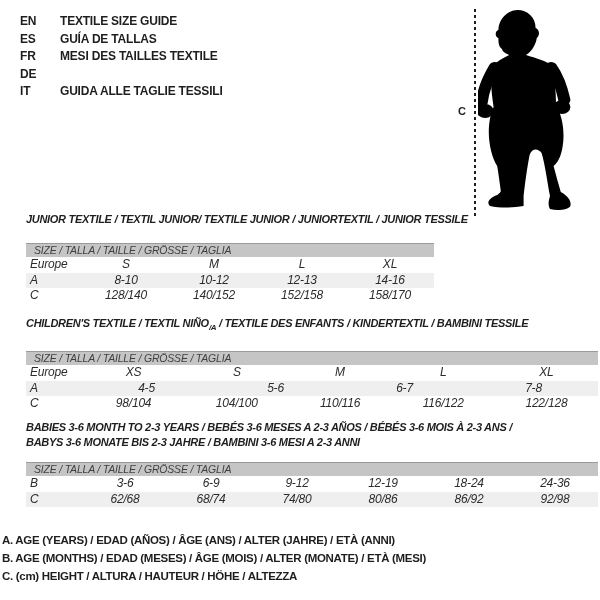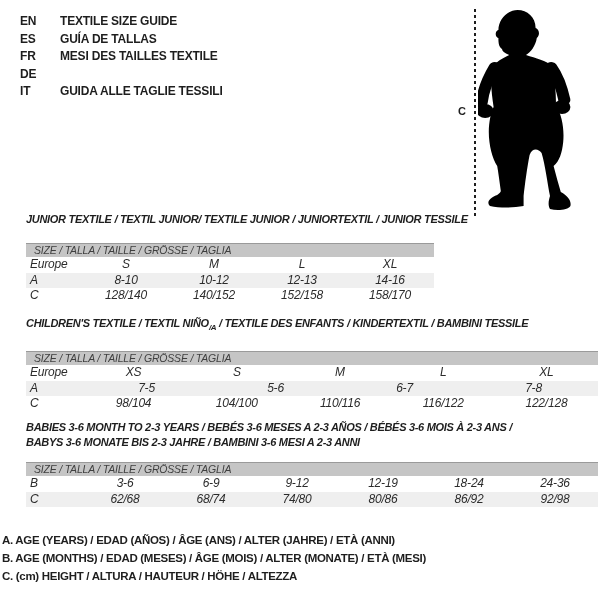--- a/index.html
+++ b/index.html
@@ -149,21 +149,21 @@
         <div class="trow">
           <div class="tcell label">Europe</div>
           <div class="tcell">XS</div>
           <div class="tcell">S</div>
           <div class="tcell">M</div>
           <div class="tcell">L</div>
           <div class="tcell">XL</div>
         </div>
         <div class="trow alt">
           <div class="tcell label">A</div>
-          <div class="tcell">7-5</div>
+          <div class="tcell">4-5</div>
           <div class="tcell">5-6</div>
           <div class="tcell">6-7</div>
           <div class="tcell">7-8</div>
         </div>
         <div class="trow">
           <div class="tcell label">C</div>
           <div class="tcell">98/104</div>
           <div class="tcell">104/100</div>
           <div class="tcell">110/116</div>
           <div class="tcell">116/122</div>

